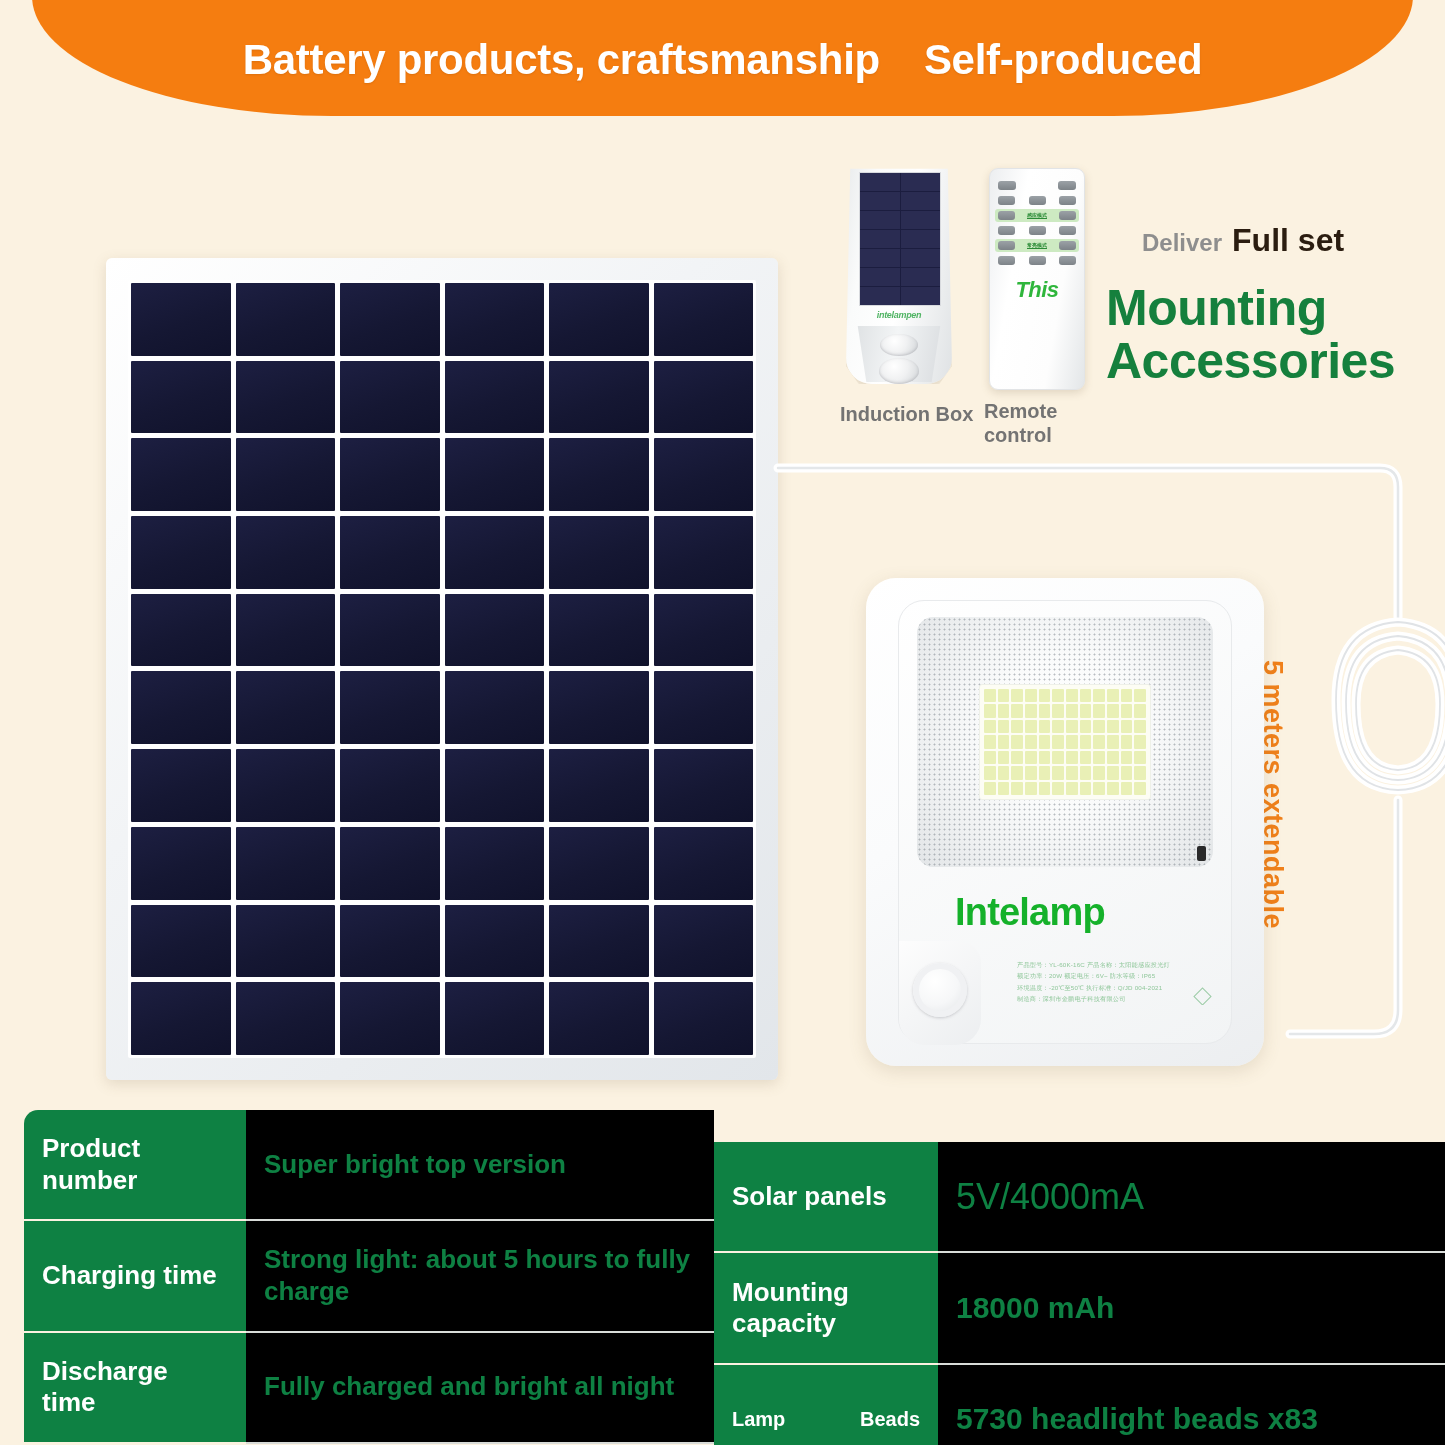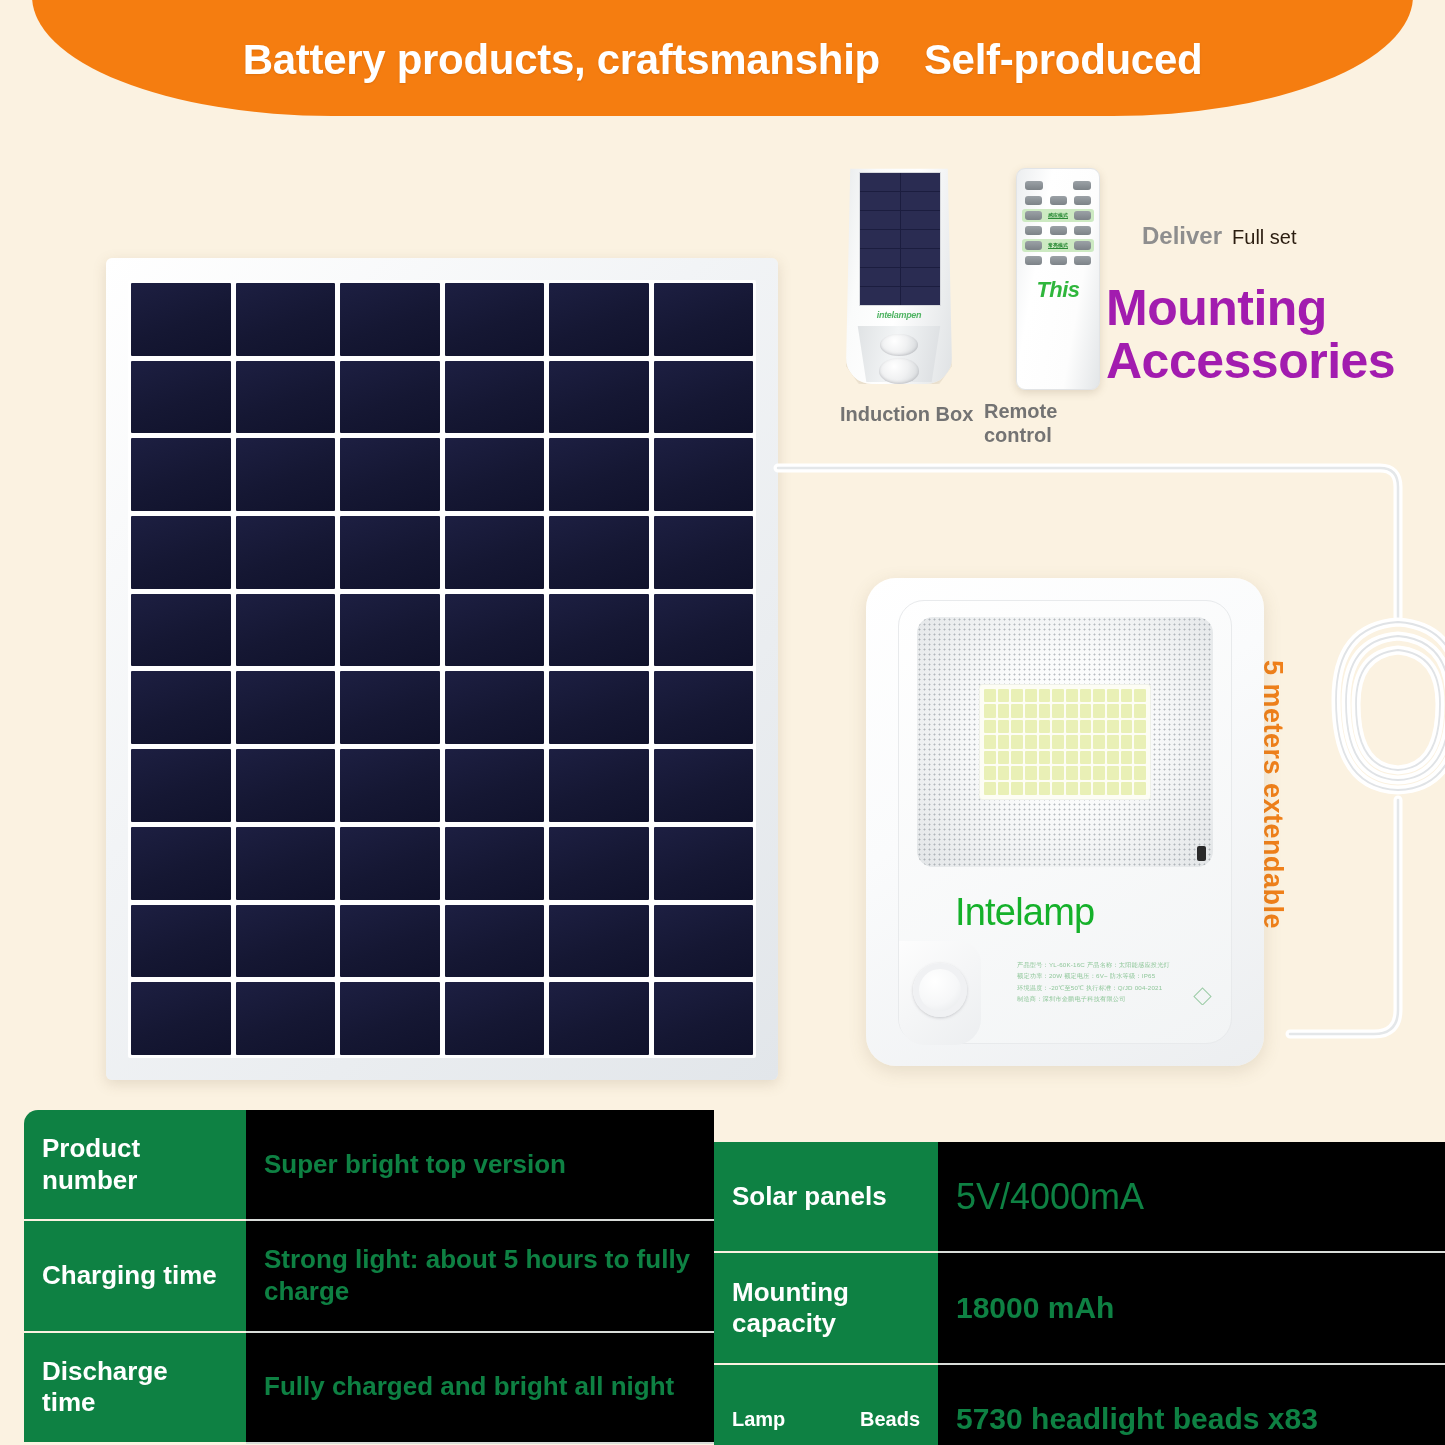--- a/index.html
+++ b/index.html
@@ -139,23 +139,23 @@
     background: radial-gradient(circle at 38% 32%, #ffffff 0%, #f0f1f2 45%, #cfd3d6 100%);
     border-radius: 50%;
     box-shadow: inset 0 -1px 3px rgba(120,120,130,.35);
   }
   #ib-dome-1 { top: 172px; width: 38px; height: 22px; }
   #ib-dome-2 { top: 196px; width: 40px; height: 26px; }
 
   
   #remote-control {
     position: absolute;
-    left: 1016px;
+    left: 989px;
     top: 168px;
-    width: 84px;
+    width: 96px;
     height: 222px;
     background: linear-gradient(100deg,#eceef0 0%,#ffffff 30%,#fdfdfd 70%,#e3e6e8 100%);
     border-radius: 9px;
     box-shadow: 0 3px 9px rgba(120,100,70,.2);
     border: 1px solid #e2e4e6;
     box-sizing: border-box;
     padding: 12px 8px 6px;
   }
   .rc-row {
     display: flex;
@@ -220,28 +220,28 @@
     align-items: baseline;
     gap: 10px;
   }
   #deliver-word {
     color: #8e8e8e;
     font-size: 24px;
     font-weight: bold;
   }
   #fullset-word {
     color: #2b1d10;
-    font-size: 20px;
-    font-weight: normal;
+    font-size: 32px;
+    font-weight: bold;
   }
   #mounting-head {
     position: absolute;
     left: 1106px;
     top: 282px;
-    color: #a21caf;
+    color: #15803d;
     font-size: 50px;
     font-weight: bold;
     line-height: 1.06;
     letter-spacing: -0.5px;
   }
 
   
   #cable-svg {
     position: absolute;
     left: 0; top: 0;
@@ -334,21 +334,21 @@
     background: #2a2a2a;
     border-radius: 2px;
     z-index: 3;
   }
   #lamp-brand {
     position: absolute;
     left: 56px;
     top: 290px;
     color: #15b12a;
     font-size: 38px;
-    font-weight: normal;
+    font-weight: bold;
     letter-spacing: -0.8px;
   }
   #lamp-notch {
     position: absolute;
     left: 0px;
     top: 340px;
     width: 82px;
     height: 104px;
     background: linear-gradient(140deg,#fdfdfd,#eceef0);
     border-radius: 0 22px 26px 26px;

